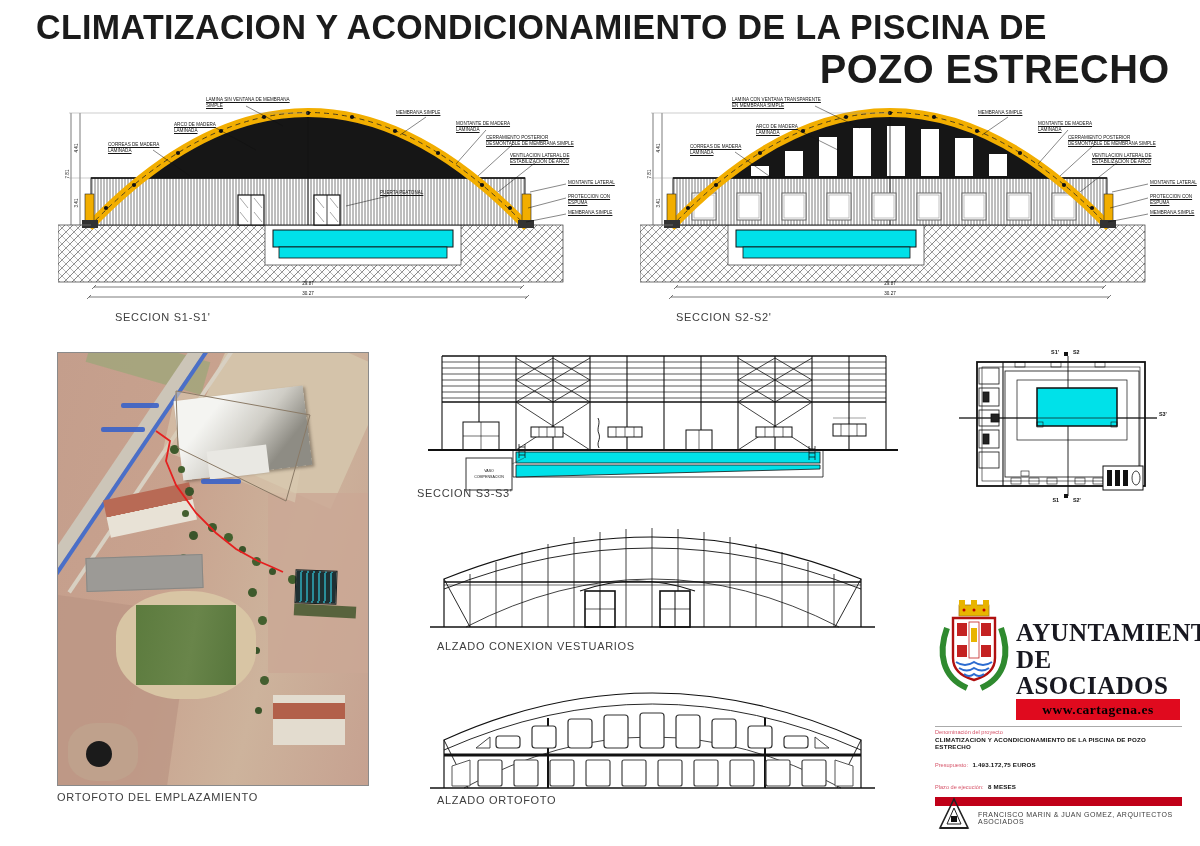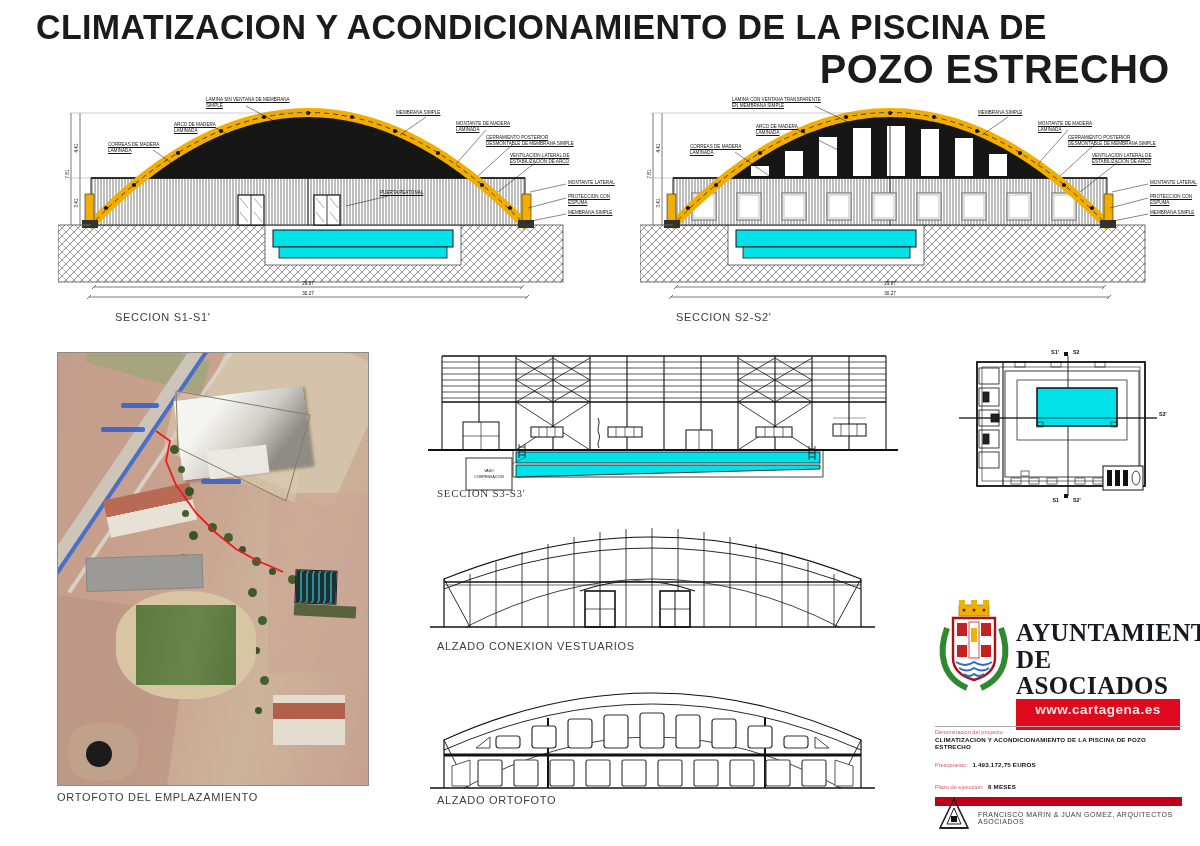--- a/index.html
+++ b/index.html
@@ -17,22 +17,22 @@
   
   .co{position:absolute;font-size:4.6px;line-height:1.2;color:#151515;
       text-decoration:underline;text-underline-offset:1px;}
   
   .dimtxt{font-family:"Liberation Sans",sans-serif;font-size:4.6px;fill:#111;}
   .plantxt{font-family:"Liberation Sans",sans-serif;font-size:5.4px;font-weight:bold;fill:#111;}
   .tinytxt{font-family:"Liberation Sans",sans-serif;font-size:3.6px;fill:#111;}
   
   .orgname{font-family:"Liberation Serif",serif;font-weight:700;font-size:25px;line-height:26px;
            color:#181820;letter-spacing:.4px;}
-  .webbar{height:31px;line-height:21px;text-align:center;color:#e5e5e5;font-weight:700;
-          font-size:13.5px;letter-spacing:.5px;}
+  .webbar{height:21px;line-height:21px;text-align:center;color:#000000;font-weight:700;
+          font-size:13.5px;letter-spacing:.5px;font-family:Liberation Serif, serif;}
   .pr-label{font-size:5.6px;color:#d6556a;}
   .pr-value{font-size:6.2px;color:#111;font-weight:700;letter-spacing:.2px;}
   .credits{font-size:7px;letter-spacing:.5px;color:#3c3c3c;}
   
   #orto{left:57px;top:352px;width:310px;height:432px;border:1px solid #8a8a8a;overflow:hidden;
         background:linear-gradient(105deg,#c49e8c 0%,#c8a28e 38%,#cdb39c 68%,#c6a190 100%);}
   .tree{position:absolute;width:9px;height:9px;border-radius:50%;background:#3e5a2c;}
   .smudge{position:absolute;height:5px;border-radius:2px;background:#3a62c8;opacity:.9;filter:blur(.4px);}
 </style>
 </head>
@@ -355,21 +355,21 @@
     </g>
 
     <g>
       <rect x="38" y="112" width="46" height="32" fill="#fff" stroke="#333" stroke-width="1"></rect>
       <line x1="84" y1="118" x2="96" y2="112" stroke="#333" stroke-width="0.5"></line>
       <text class="tinytxt" x="61" y="126" text-anchor="middle">VASO</text>
       <text class="tinytxt" x="61" y="132" text-anchor="middle">COMPENSACION</text>
     </g>
   </svg>
 </div>
-<div class="abs caption" style="left:437px;top:487px;font-family:Liberation Serif, serif;">SECCION S3-S3'</div>
+<div class="abs caption" style="left:417px;top:487px;">SECCION S3-S3'</div>
 
 
 <div class="abs" style="left:955px;top:348px;width:215px;height:155px;">
   <svg width="215" height="155" viewBox="0 0 215 155">
     <line x1="113" y1="8" x2="113" y2="148" stroke="#111" stroke-width="0.9"></line>
     <line x1="4" y1="70" x2="202" y2="70" stroke="#111" stroke-width="0.9"></line>
     <rect x="109" y="4" width="4" height="4" fill="#111"></rect>
       <rect x="109" y="146" width="4" height="4" fill="#111"></rect>
     <rect x="22" y="14" width="168" height="124" fill="none" stroke="#111" stroke-width="1.8"></rect>
     <rect x="27" y="19" width="158" height="114" fill="none" stroke="#111" stroke-width="0.6"></rect>

